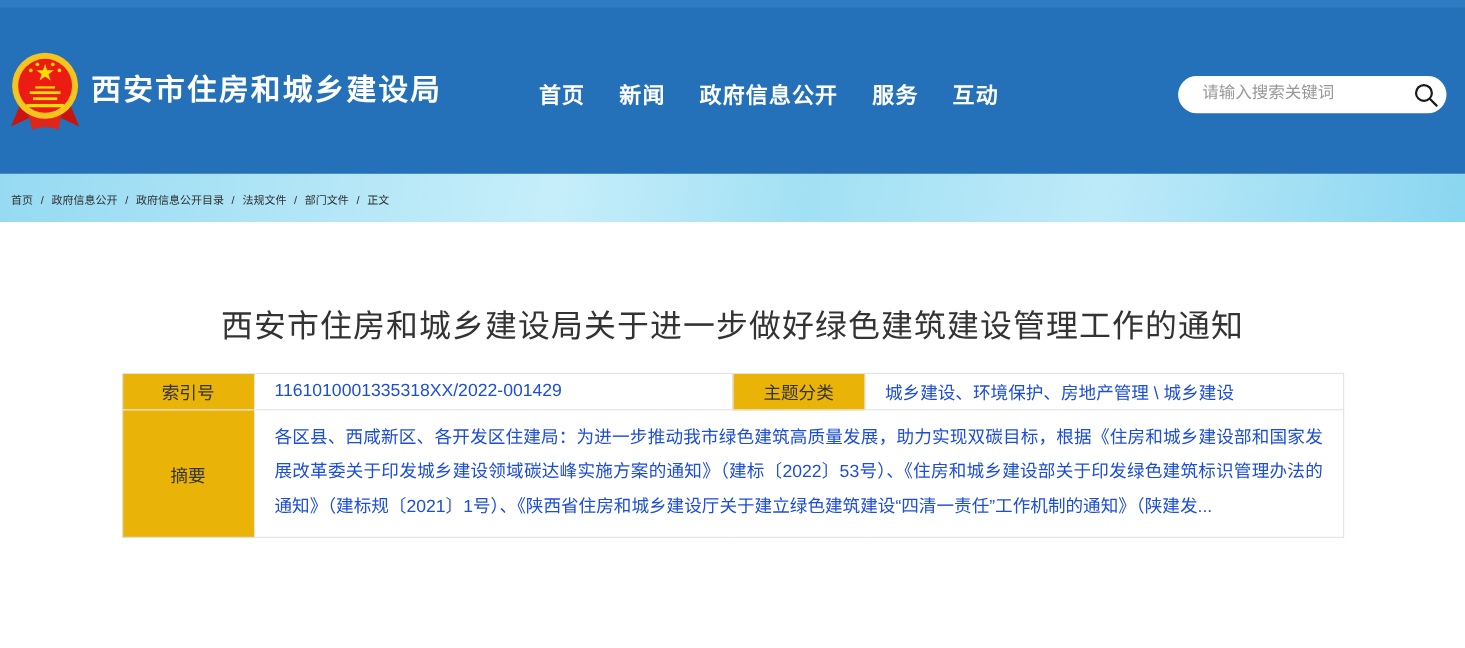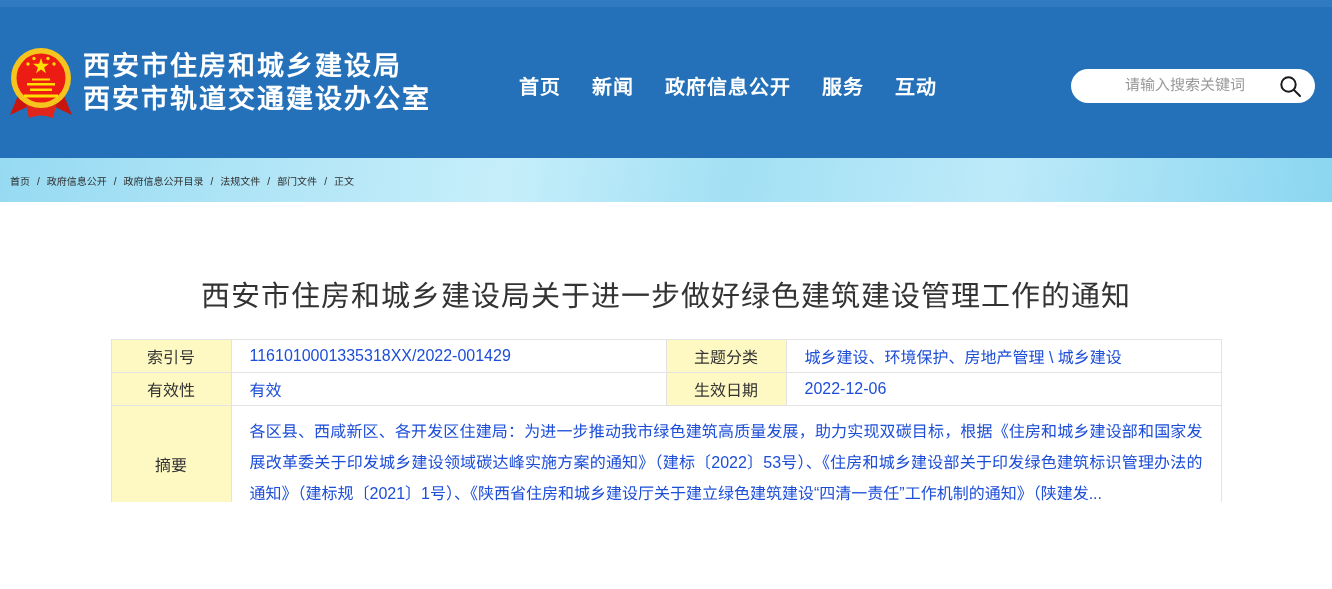--- a/index.html
+++ b/index.html
@@ -10,37 +10,37 @@
   
   .site-header { height:158px; background:#2471b9; position:relative; }
   .header-top-strip { height:7px; width:100%; background:#2f7ac1; }
   .header-content { display:flex; align-items:center; height:151px; }
   .brand { display:flex; align-items:center; margin-left:9px; }
   .emblem { width:64px; height:76px; display:block; flex:0 0 auto; }
   .brand-text { margin-left:10px; color:#fff; font-weight:bold; font-size:27px; line-height:33px; letter-spacing:2px; white-space:nowrap; }
   .main-nav { display:flex; align-items:center; gap:31px; margin-left:88px; margin-top:6px; }
   .main-nav a { color:#fff; font-size:20px; font-weight:bold; text-decoration:none; letter-spacing:1px; white-space:nowrap; cursor:pointer; }
   .search-box { margin-left:auto; margin-right:17px; margin-top:6px; width:244px; height:34px; background:#fff; border-radius:17px; display:flex; align-items:center; overflow:hidden; }
-  .search-input { flex:1; border:none; outline:none; height:100%; padding-left:22px; font-size:15px; color:#3b82f6; font-family:Liberation Serif, serif; background:transparent;text-align:center; }
+  .search-input { flex:1; border:none; outline:none; height:100%; padding-left:22px; font-size:15px; color:#3b82f6; font-family:Liberation Mono, monospace; background:transparent; }
   .search-input::placeholder { color:#999; }
   .search-icon { width:26px; height:26px; margin-right:12px; flex:0 0 auto; cursor:pointer; display:flex; align-items:center; }
 
   
   .breadcrumb-band { height:44px; display:flex; align-items:center;
     background:linear-gradient(100deg,#96daf2 0%,#aee4f6 18%,#c6eefa 38%,#a2e0f4 55%,#bdeaf9 75%,#8ad6f0 100%); }
   .breadcrumb { margin-left:10px; font-size:10px; color:#2e2e2e; white-space:nowrap; }
   .breadcrumb a { color:#2e2e2e; text-decoration:none; cursor:pointer; }
   .breadcrumb .sep { margin:0 7px; color:#2e2e2e; }
 
   
   .main-area { background:#fff; height:387px; }
   .page-title { text-align:center; font-size:29px; font-weight:500; color:#333; padding-top:70px; letter-spacing:1px; }
   .meta-table { width:1110px; margin:25px auto 0; border-collapse:collapse; font-size:16px; table-layout:fixed; }
   .meta-table th, .meta-table td { border:1px solid #e3e3e3; }
-  .meta-table th { width:120px; background:#fef9c3; color:#333; font-weight:normal; text-align:center; height:32px; }
+  .meta-table th { width:120px; background:#eab308; color:#333; font-weight:normal; text-align:center; height:32px; }
   .meta-table td { padding:4px 18px; color:#1d4ed8; height:32px; }
   .meta-table td.summary-cell { line-height:31px; padding:10px 18px 12px; text-align:justify; height:auto; }
 </style>
 </head>
 <body>
 
 <div class="page">
 
   <header class="site-header">
     <div class="header-top-strip"></div>
@@ -58,21 +58,20 @@
           <circle cx="25" cy="13.5" r="1.7" fill="#ffde00"></circle>
           <circle cx="39" cy="13.5" r="1.7" fill="#ffde00"></circle>
           <circle cx="45" cy="19" r="1.7" fill="#ffde00"></circle>
           <rect x="23" y="33.5" width="18" height="2" fill="#ffde00"></rect>
           <rect x="18" y="38" width="28" height="2.5" fill="#ffde00"></rect>
           <rect x="21" y="43.5" width="22" height="2.5" fill="#ffde00"></rect>
           <rect x="15" y="49.5" width="34" height="3" fill="#ffde00"></rect>
         </svg>
         <div class="brand-text">
           <div>西安市住房和城乡建设局</div>
-          <div>西安市轨道交通建设办公室</div>
         </div>
       </div>
 
       <nav class="main-nav">
         <a>首页</a>
         <a>新闻</a>
         <a>政府信息公开</a>
         <a>服务</a>
         <a>互动</a>
       </nav>
@@ -107,26 +106,20 @@
           <col style="width:435px">
         </colgroup>
       <tbody>
         <tr>
           <th>索引号</th>
           <td>1161010001335318XX/2022-001429</td>
           <th>主题分类</th>
           <td>城乡建设、环境保护、房地产管理 \ 城乡建设</td>
         </tr>
         <tr>
-          <th>有效性</th>
-          <td>有效</td>
-          <th>生效日期</th>
-          <td>2022-12-06</td>
-        </tr>
-        <tr>
           <th>摘要</th>
           <td class="summary-cell" colspan="3">各区县、西咸新区、各开发区住建局：为进一步推动我市绿色建筑高质量发展，助力实现双碳目标，根据《住房和城乡建设部和国家发展改革委关于印发城乡建设领域碳达峰实施方案的通知》（建标〔2022〕53号）、《住房和城乡建设部关于印发绿色建筑标识管理办法的通知》（建标规〔2021〕1号）、《陕西省住房和城乡建设厅关于建立绿色建筑建设“四清一责任”工作机制的通知》（陕建发...</td>
         </tr>
       </tbody>
     </table>
   </main>
 
 </div>
 
 </body></html>

